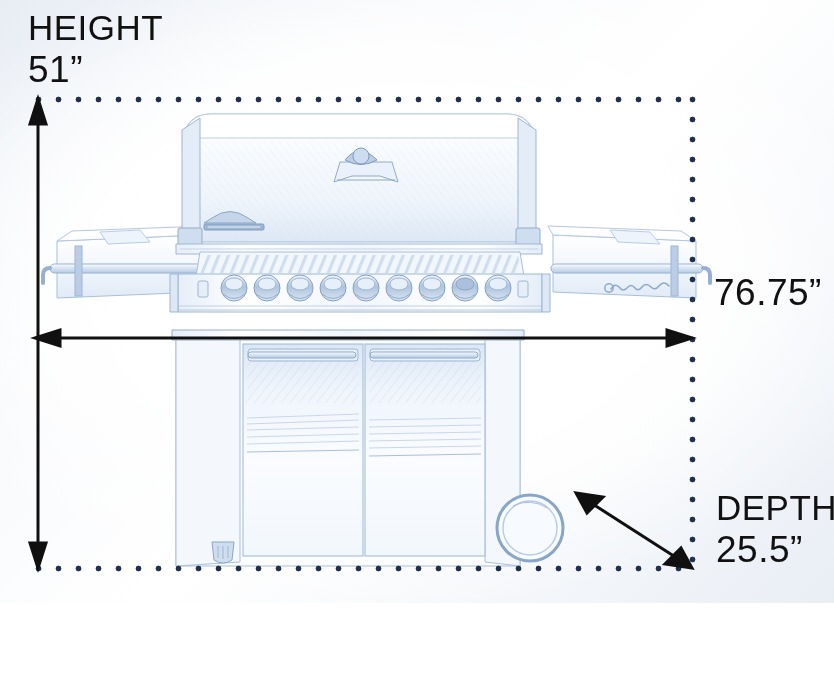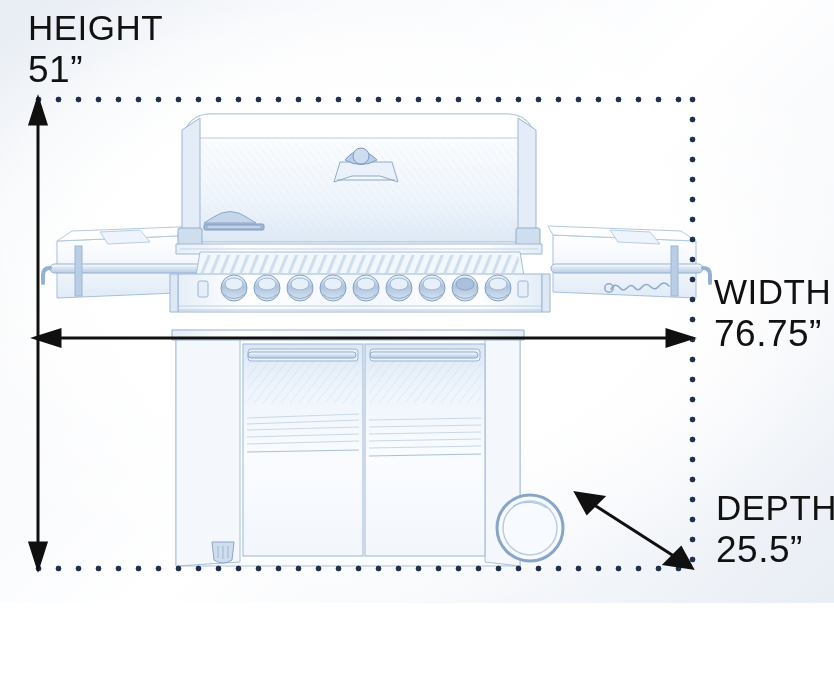--- a/index.html
+++ b/index.html
@@ -325,21 +325,20 @@
       </g>
     </g>
   </svg>
 
   <div class="dim-label" id="label-height">
     <span class="dl-name">HEIGHT</span>
     <span class="dl-val">51”</span>
   </div>
 
   <div class="dim-label" id="label-width">
-    <span class="dl-name">WIDTH</span>
     <span class="dl-val">76.75”</span>
   </div>
 
   <div class="dim-label" id="label-depth">
     <span class="dl-name">DEPTH</span>
     <span class="dl-val">25.5”</span>
   </div>
 
 </div>
 

